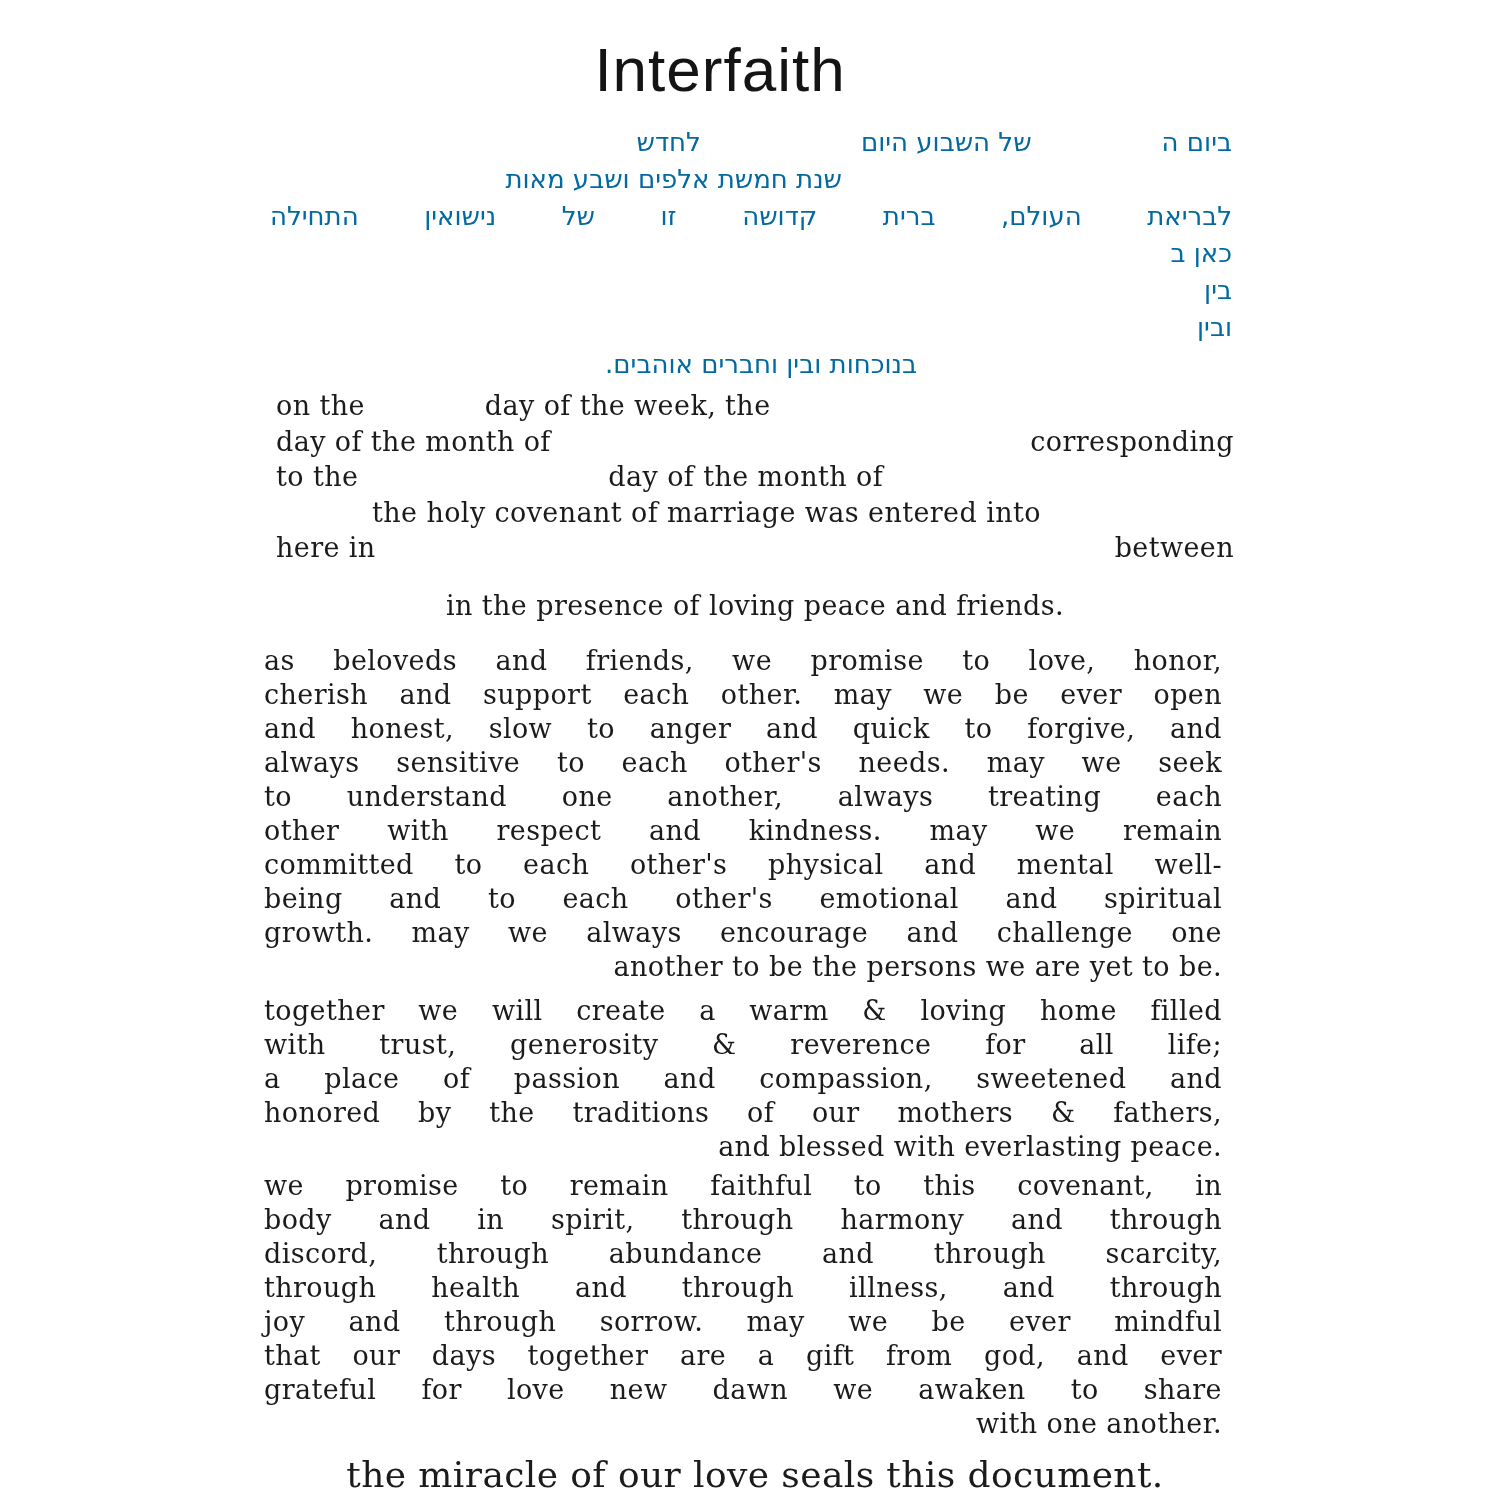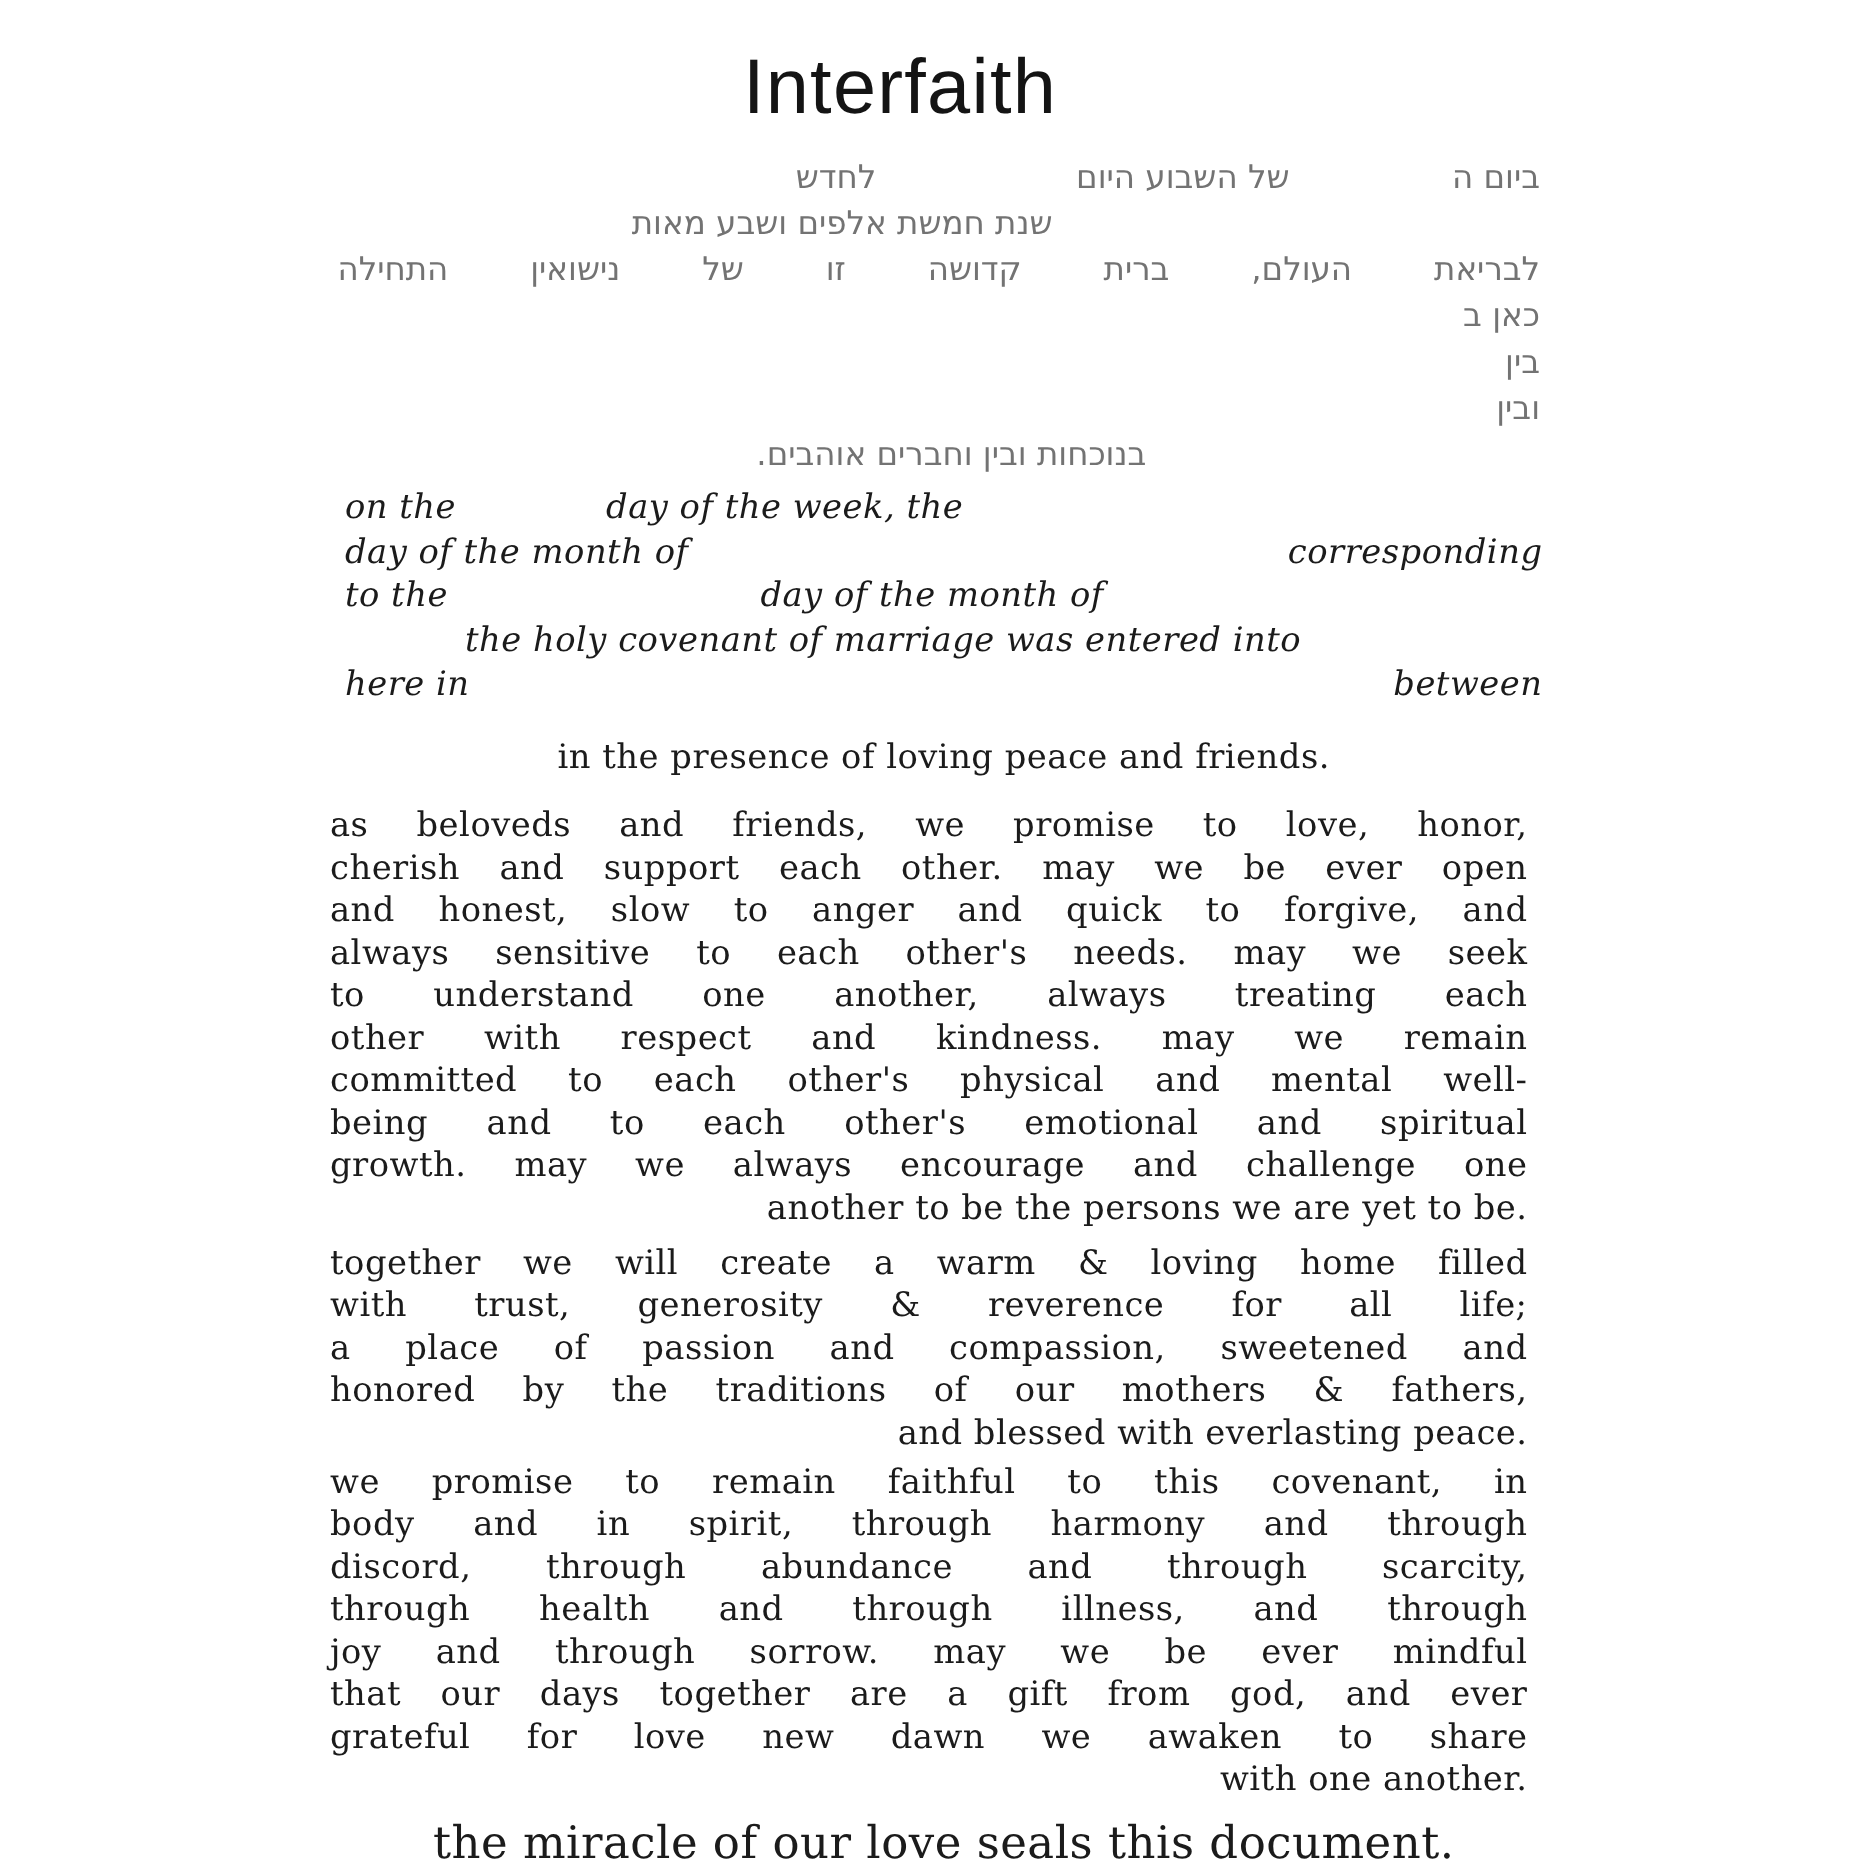--- a/index.html
+++ b/index.html
@@ -3,30 +3,30 @@
 <meta charset="utf-8">
 <style>
   html,body{margin:0;padding:0;background:#ffffff;}
   .page{position:relative;width:1360px;height:1500px;background:#ffffff;overflow:hidden;
         color:#1c1c1c;}
   .title{position:absolute;top:34px;left:0;width:1440px;text-align:center;
          font-family:"Liberation Sans",sans-serif;font-weight:400;font-size:62px;
          letter-spacing:1px;color:#141414;}
   
   .hebrew{position:absolute;top:124px;left:270px;width:962px;direction:rtl;
-          font-family:"DejaVu Sans",sans-serif;font-size:26px;line-height:37px;color:#737373;}
+          font-family:"DejaVu Sans",sans-serif;font-size:26px;line-height:37px;color:#0369a1;}
   .h-line{white-space:nowrap;}
   .h-just{white-space:normal;text-align:justify;text-align-last:justify;}
   .h-presence{margin-right:315px;white-space:nowrap;}
   .sp{display:inline-block;height:2px;vertical-align:baseline;}
   .sp120{width:120px}.sp130{width:130px}.sp160{width:160px}.sp250{width:250px}.sp390{width:390px}
   
   .eform,.presence,.para,.closing{font-family:"DejaVu Serif",serif;color:#1b1b1b;
           letter-spacing:0.4px;}
-  .eform{position:absolute;top:388px;left:276px;width:958px;font-size:27px;line-height:35.5px;font-style:italic;}
+  .eform{position:absolute;top:388px;left:276px;width:958px;font-size:27px;line-height:35.5px;}
   .f-between{display:flex;justify-content:space-between;}
   .f-indent{padding-left:96px;}
   .presence{position:absolute;top:590px;left:276px;width:958px;text-align:center;
             font-size:27px;}
   .para{position:absolute;left:264px;width:958px;font-size:27px;line-height:34px;}
   .p1{top:644px}.p2{top:994px}.p3{top:1169px}
   .jl{text-align:justify;text-align-last:justify;}
   .cl{text-align:right;}
   .closing{position:absolute;top:1454px;left:276px;width:958px;text-align:center;font-size:36px;}
 </style>

